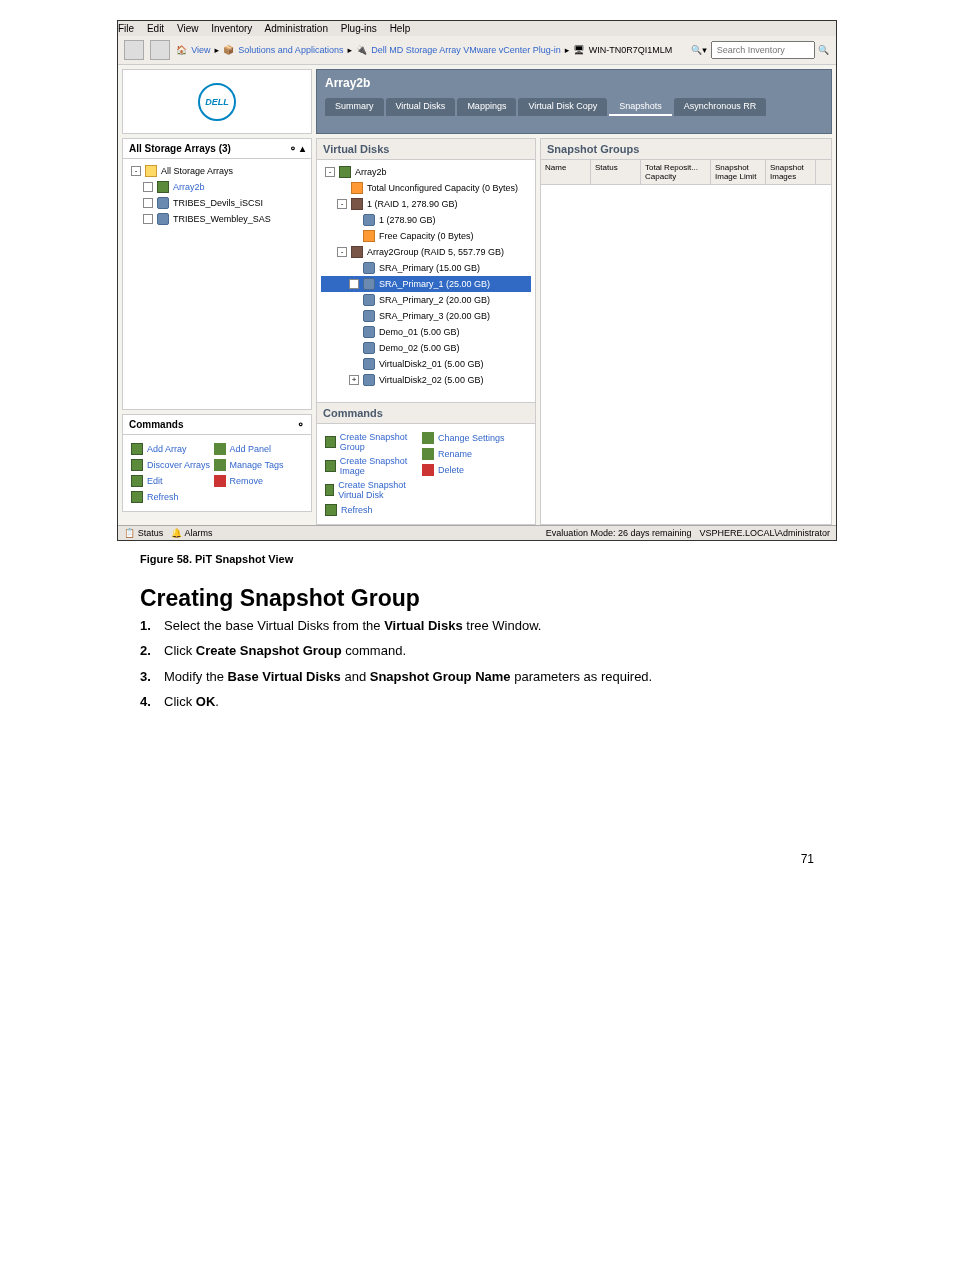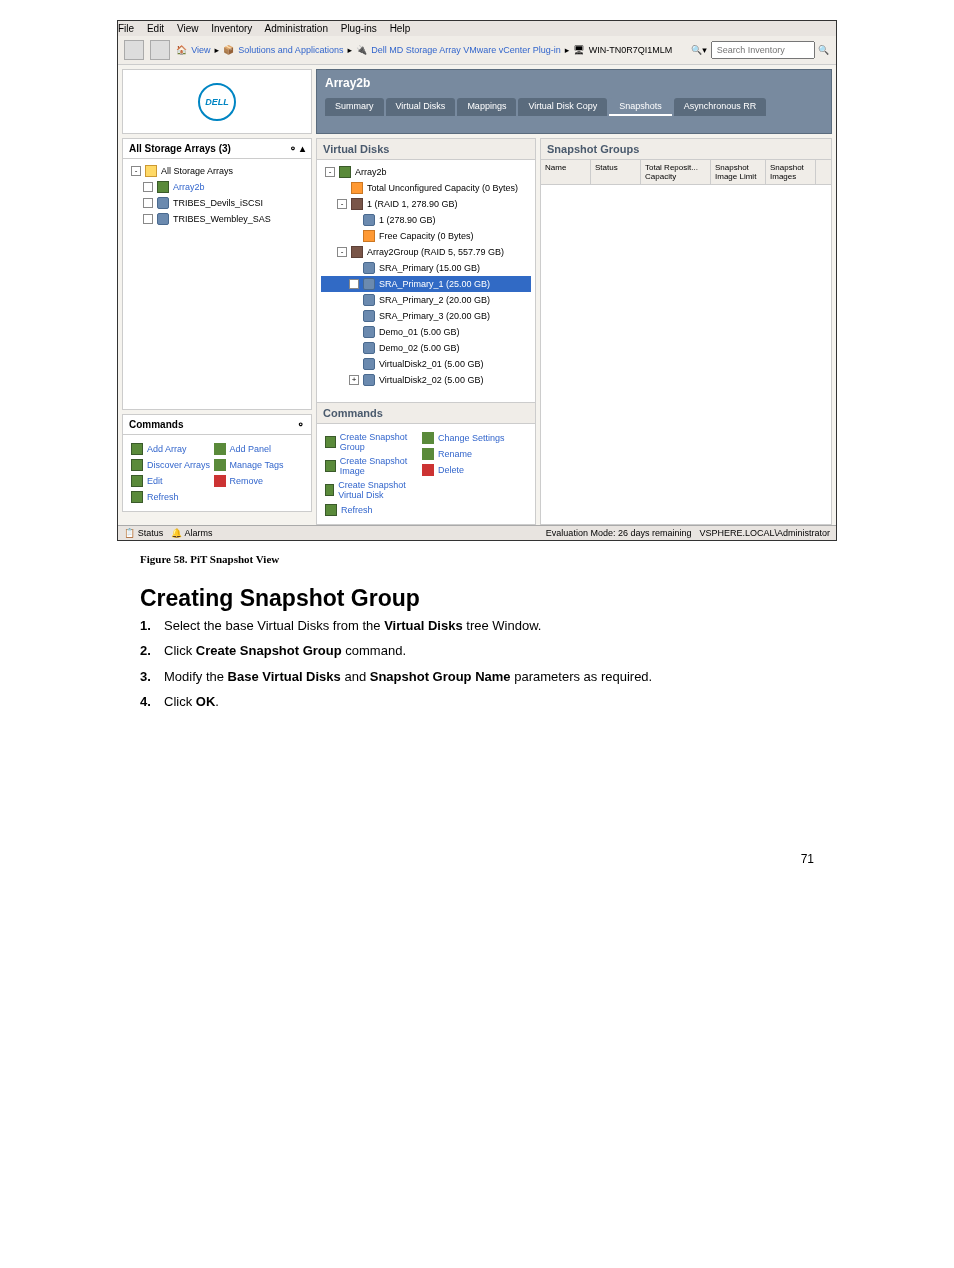--- a/index.html
+++ b/index.html
@@ -56,21 +56,21 @@
     .commands-panel { margin-top: 4px; }
     .commands-body { padding: 6px 8px; font-size: 9px; }
     .cmd-col { display: inline-block; vertical-align: top; width: 48%; }
     .cmd-link { display: flex; align-items: center; gap: 4px; color: #3366cc; padding: 2px 0; cursor: pointer; }
     .cmd-icon { width: 12px; height: 12px; display: inline-block; }
     
     .statusbar { display: flex; justify-content: space-between; background: #e8e4e0; border-top: 1px solid #aaa; padding: 2px 6px; font-size: 9px; }
     .status-left { display: flex; gap: 8px; }
     .status-right { display: flex; gap: 8px; }
     
-    .figure-caption { font-size: 11px; font-weight: bold; margin: 12px 0 16px 120px; font-family: Liberation Serif, serif; }
+    .figure-caption { font-size: 11px; font-weight: bold; margin: 12px 0 16px 120px; }
     .doc-section { margin: 0 120px; font-size: 13px; line-height: 1.5; }
     .doc-heading { font-size: 23px; font-weight: bold; }
     .doc-para { margin-bottom: 14px; }
     .doc-list { list-style: none; }
     .doc-list li { margin-bottom: 6px; padding-left: 24px; position: relative; }
     .doc-list li .num { position: absolute; left: 0; font-weight: bold; }
     .page-num { text-align: right; margin: 140px 120px 0 0; font-size: 12px; }
   </style>
 </head>
 <body>

